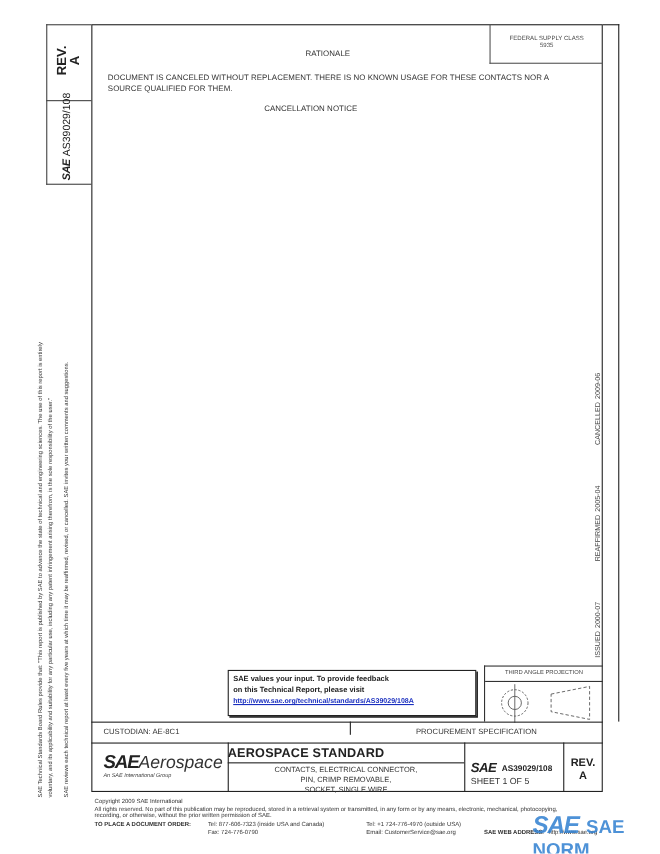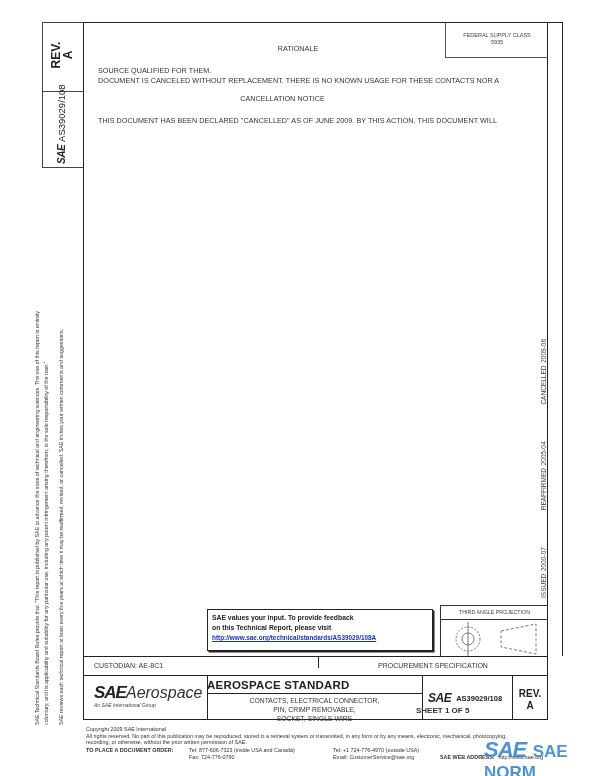--- a/index.html
+++ b/index.html
@@ -47,26 +47,25 @@
 <div class="abs frame"></div>
 <div class="abs outer-right"></div>
 
 <div class="abs fsc">
   <div>FEDERAL SUPPLY CLASS</div>
   <div>5935</div>
 </div>
 
 <div class="abs body-text center" style="left:83px; top:44px; width:360px;margin-left:35px;">RATIONALE</div>
 <div class="abs body-text" style="left:98px; top:66px; width:445px;">
+  <div>DOCUMENT IS CANCELED WITHOUT REPLACEMENT. THERE IS NO KNOWN USAGE FOR THESE CONTACTS NOR A</div>
   <div>SOURCE QUALIFIED FOR THEM.</div>
-  <div>DOCUMENT IS CANCELED WITHOUT REPLACEMENT. THERE IS NO KNOWN USAGE FOR THESE CONTACTS NOR A</div>
 </div>
 <div class="abs body-text center" style="left:83px; top:94px; width:399px;">CANCELLATION NOTICE</div>
 <div class="abs body-text" style="left:98px; top:116px; width:445px;">
-  <div>THIS DOCUMENT HAS BEEN DECLARED "CANCELLED" AS OF JUNE 2009. BY THIS ACTION, THIS DOCUMENT WILL</div>
 </div>
 
 <div class="abs disclaimer" style="left:33px; top:725px;">
   <div>SAE Technical Standards Board Rules provide that: "This report is published by SAE to advance the state of technical and engineering sciences. The use of this report is entirely</div>
   <div>voluntary, and its applicability and suitability for any particular use, including any patent infringement arising therefrom, is the sole responsibility of the user."</div>
   <div style="height:6px"></div>
   <div>SAE reviews each technical report at least every five years at which time it may be reaffirmed, revised, or cancelled. SAE invites your written comments and suggestions.</div>
 </div>
 
 <div class="abs hist">
@@ -111,21 +110,21 @@
   <div>CONTACTS, ELECTRICAL CONNECTOR,</div>
   <div>PIN, CRIMP REMOVABLE,</div>
   <div>SOCKET, SINGLE WIRE</div>
 </div>
 
 <div class="abs" style="left:422px; top:675px; width:1px; height:45px; background:#222;"></div>
 <div class="abs" style="left:428px; top:691px; display:flex; align-items:center; gap:5px;">
   <span class="sae-mini" style="font-size:12px;">SAE</span>
   <span style="font-weight:bold; font-size:7.5px;">AS39029/108</span>
 </div>
-<div class="abs" style="left:416px; top:706px; font-size:8px; color:#333;font-weight:bold;">SHEET 1 OF 5</div>
+<div class="abs" style="left:428px; top:706px; font-size:8px; color:#333;">SHEET 1 OF 5</div>
 
 <div class="abs" style="left:512px; top:675px; width:1px; height:45px; background:#222;"></div>
 <div class="abs center" style="left:512px; top:688px; width:36px; font-weight:bold; font-size:10px; line-height:12px;">
   <div>REV.</div>
   <div>A</div>
 </div>
 
 <div class="abs footer" style="left:86px; top:726px; width:470px;">
   <div>Copyright 2009 SAE International</div>
   <div>All rights reserved. No part of this publication may be reproduced, stored in a retrieval system or transmitted, in any form or by any means, electronic, mechanical, photocopying,</div>

